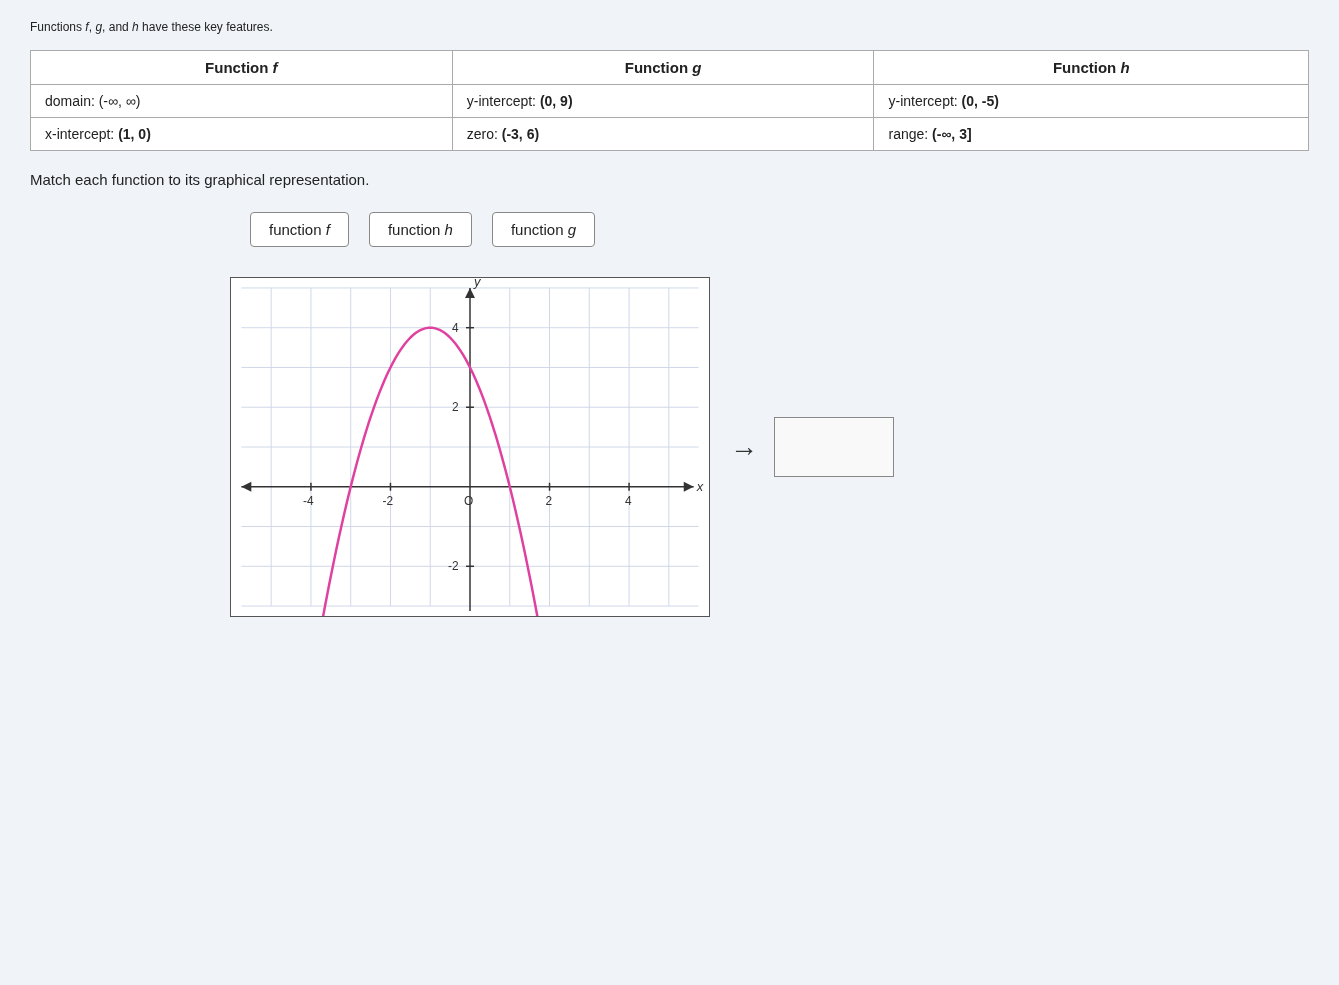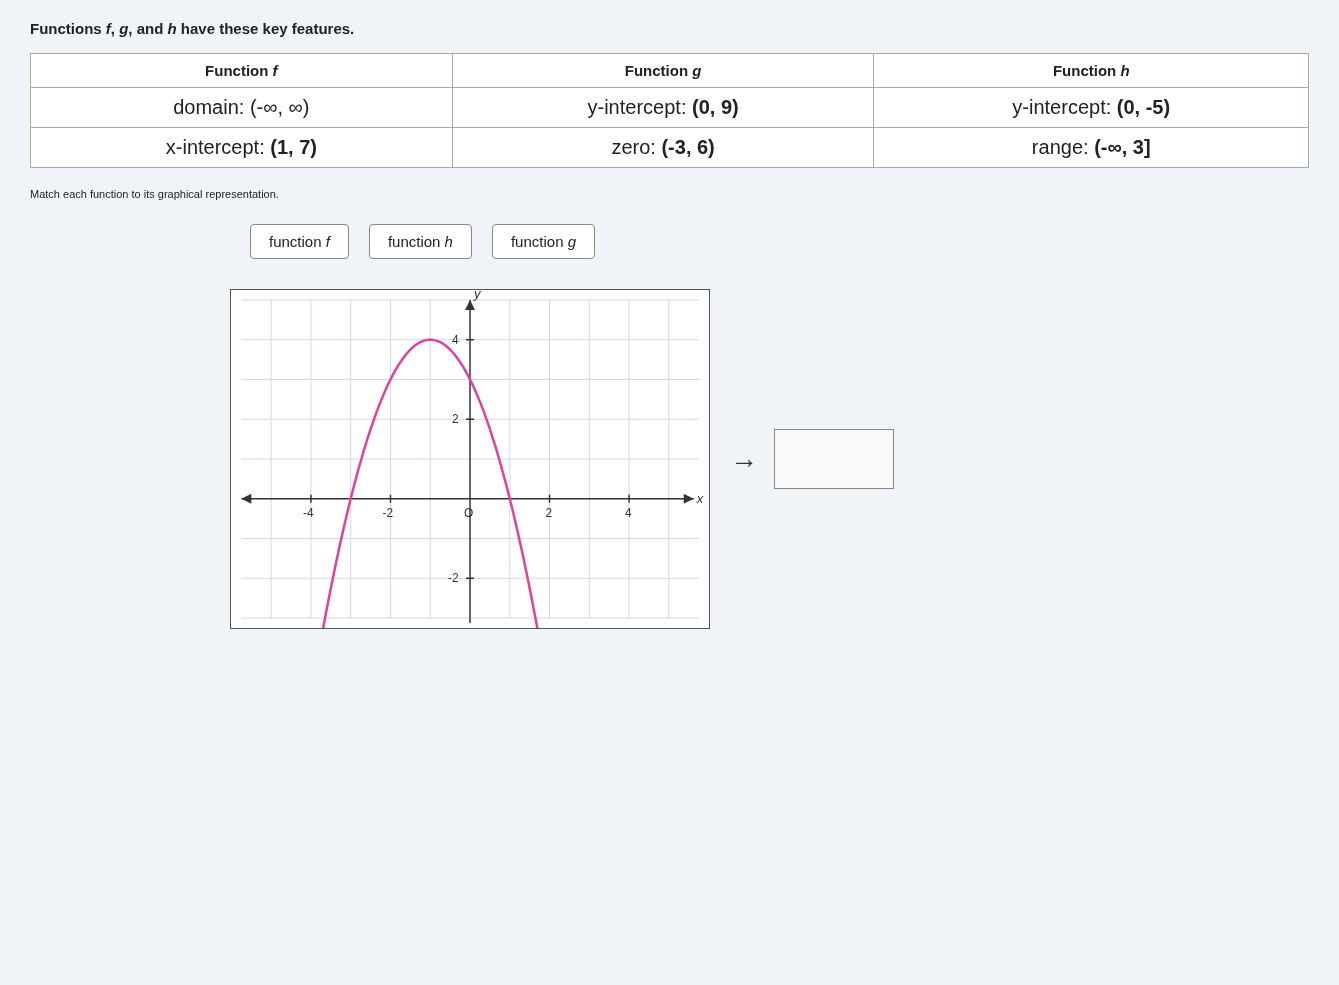--- a/index.html
+++ b/index.html
@@ -5,22 +5,21 @@
     * { box-sizing: border-box; margin: 0; padding: 0; }
     body {
       font-family: Arial, sans-serif;
       font-size: 15px;
       background: #f0f4f8;
       color: #222;
       padding: 20px 30px;
     }
     .intro-text {
       margin-bottom: 16px;
-      font-size: 15px;
-      font-weight: bold;
+      font-size: 12px;
     }
     .intro-text em { font-style: italic; }
 
     
     .features-table {
       width: 100%;
       border-collapse: collapse;
       margin-bottom: 20px;
       background: #fff;
     }
@@ -29,30 +28,29 @@
       padding: 8px 14px;
       vertical-align: top;
     }
     .features-table th {
       text-align: center;
       font-weight: bold;
       background: #fff;
       font-size: 15px;
     }
     .features-table td {
-      font-size: 20px;
-      text-align: center;
+      font-size: 14px;
     }
     .features-table .col-f { width: 33%; }
     .features-table .col-g { width: 33%; }
     .features-table .col-h { width: 34%; }
 
     .match-text {
       margin-bottom: 24px;
-      font-size: 11px;
+      font-size: 15px;
     }
 
     
     .function-labels {
       display: flex;
       gap: 20px;
       margin-left: 220px;
       margin-bottom: 30px;
     }
     .function-label {
@@ -118,21 +116,21 @@
       <th class="col-h">Function <em>h</em></th>
     </tr>
   </thead>
   <tbody>
     <tr>
       <td>domain: (-∞, ∞)</td>
       <td>y-intercept: <strong>(0, 9)</strong></td>
       <td>y-intercept: <strong>(0, -5)</strong></td>
     </tr>
     <tr>
-      <td>x-intercept: <strong>(1, 7)</strong></td>
+      <td>x-intercept: <strong>(1, 0)</strong></td>
       <td>zero: <strong>(-3, 6)</strong></td>
       <td>range: <strong>(-∞, 3]</strong></td>
     </tr>
   </tbody>
 </table>
 
 <p class="match-text">Match each function to its graphical representation.</p>
 
 <div class="function-labels">
   <div class="function-label">

